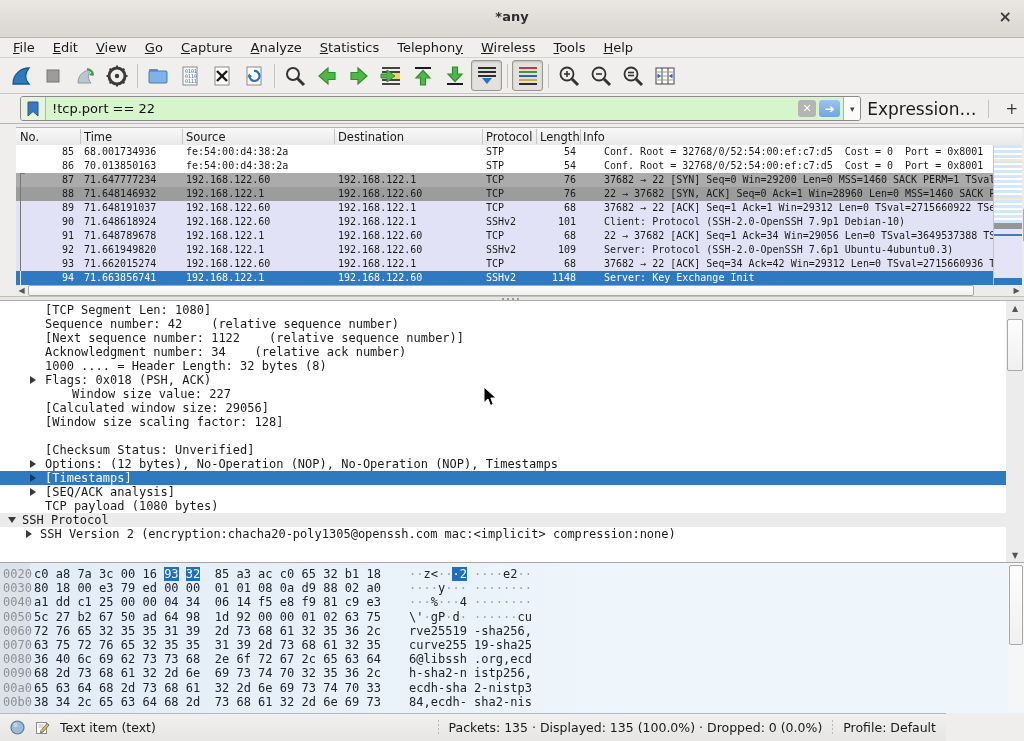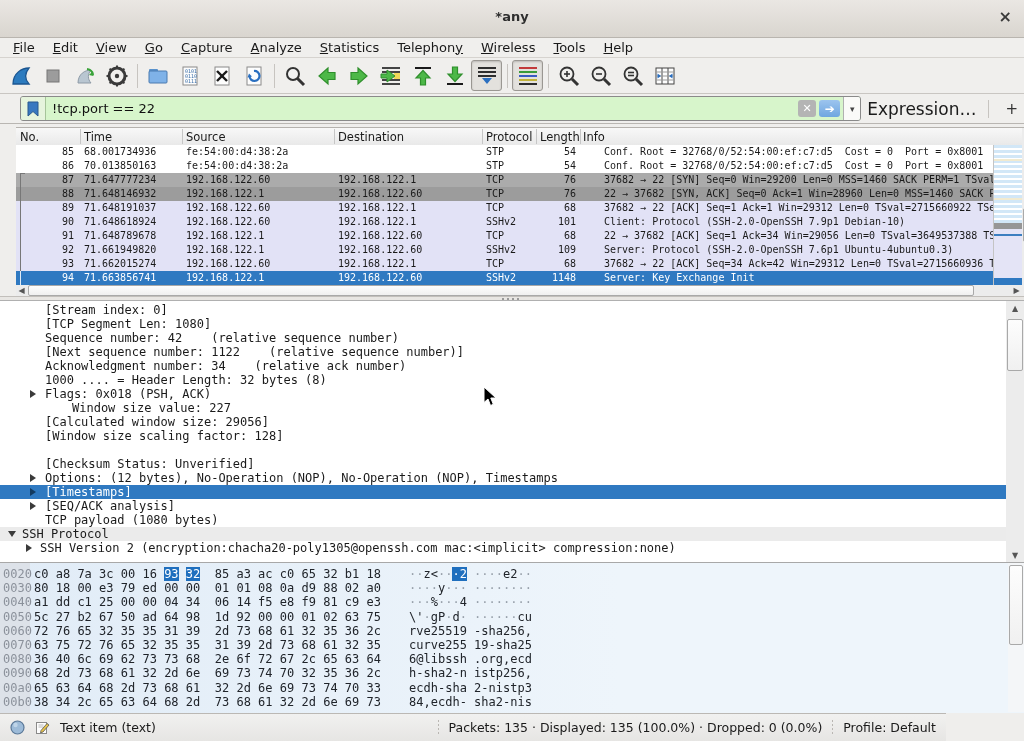--- a/index.html
+++ b/index.html
@@ -383,21 +383,20 @@
       <div class="sarrow" style="right:0;top:0;width:11px;height:11px;">▶</div>
     </div>
   </div>
 
   <div id="splitter1" class="abs">
       <div class="grip"></div>
     </div>
 
   <div id="details" class="abs">
     <div id="details-rows">
-        <div class="drow"><span class="dtext" style="left: 45px;">[Stream index: 0]</span></div>
         <div class="drow"><span class="dtext" style="left: 45px;">[TCP Segment Len: 1080]</span></div>
         <div class="drow"><span class="dtext" style="left: 45px;">Sequence number: 42    (relative sequence number)</span></div>
         <div class="drow"><span class="dtext" style="left: 45px;">[Next sequence number: 1122    (relative sequence number)]</span></div>
         <div class="drow"><span class="dtext" style="left: 45px;">Acknowledgment number: 34    (relative ack number)</span></div>
         <div class="drow"><span class="dtext" style="left: 45px;">1000 .... = Header Length: 32 bytes (8)</span></div>
         <div class="drow"><div class="arr arr-r" style="left: 30px;"></div><span class="dtext" style="left: 45px;">Flags: 0x018 (PSH, ACK)</span></div>
         <div class="drow"><span class="dtext" style="left: 32px; margin-left: 40px;">Window size value: 227</span></div>
         <div class="drow"><span class="dtext" style="left: 45px;">[Calculated window size: 29056]</span></div>
         <div class="drow"><span class="dtext" style="left: 45px;">[Window size scaling factor: 128]</span></div>
         <div class="drow"><span class="dtext" style="left: 45px; margin-top: 22px;">Checksum: 0x79ed [unverified]</span></div>

